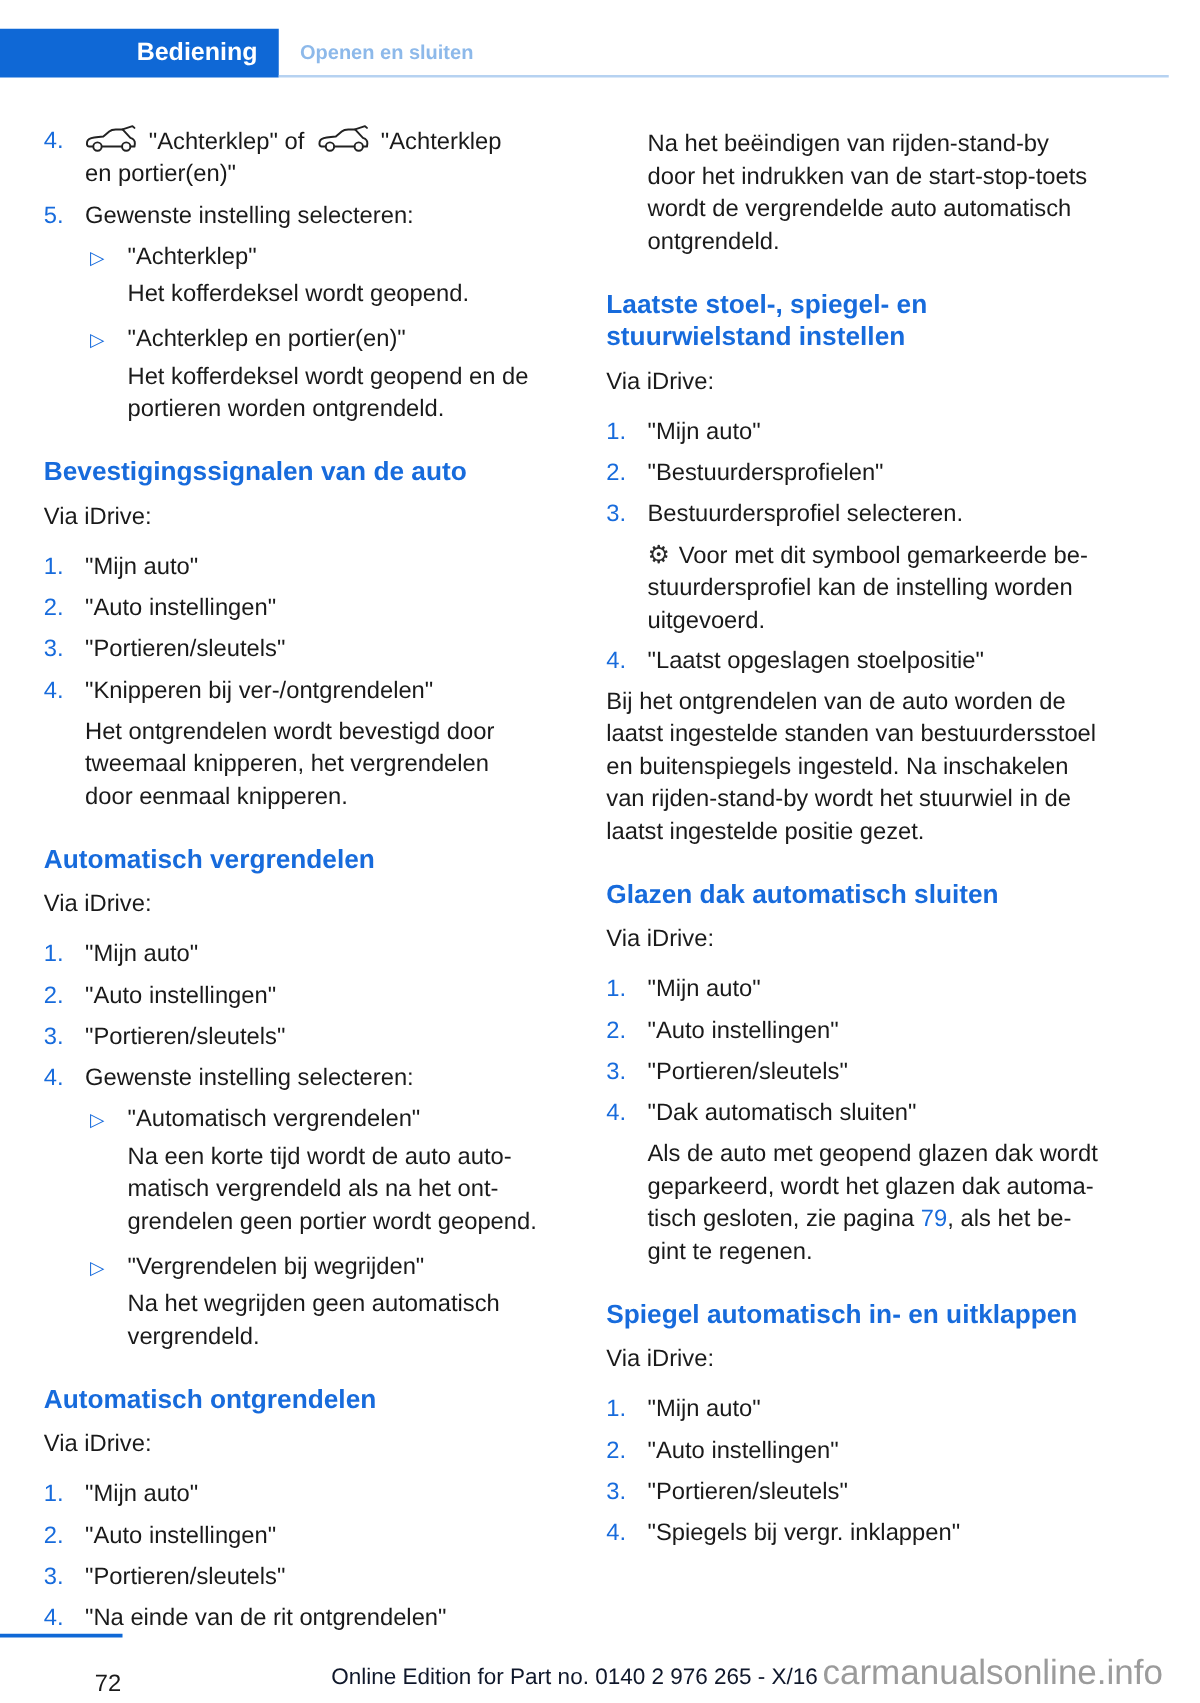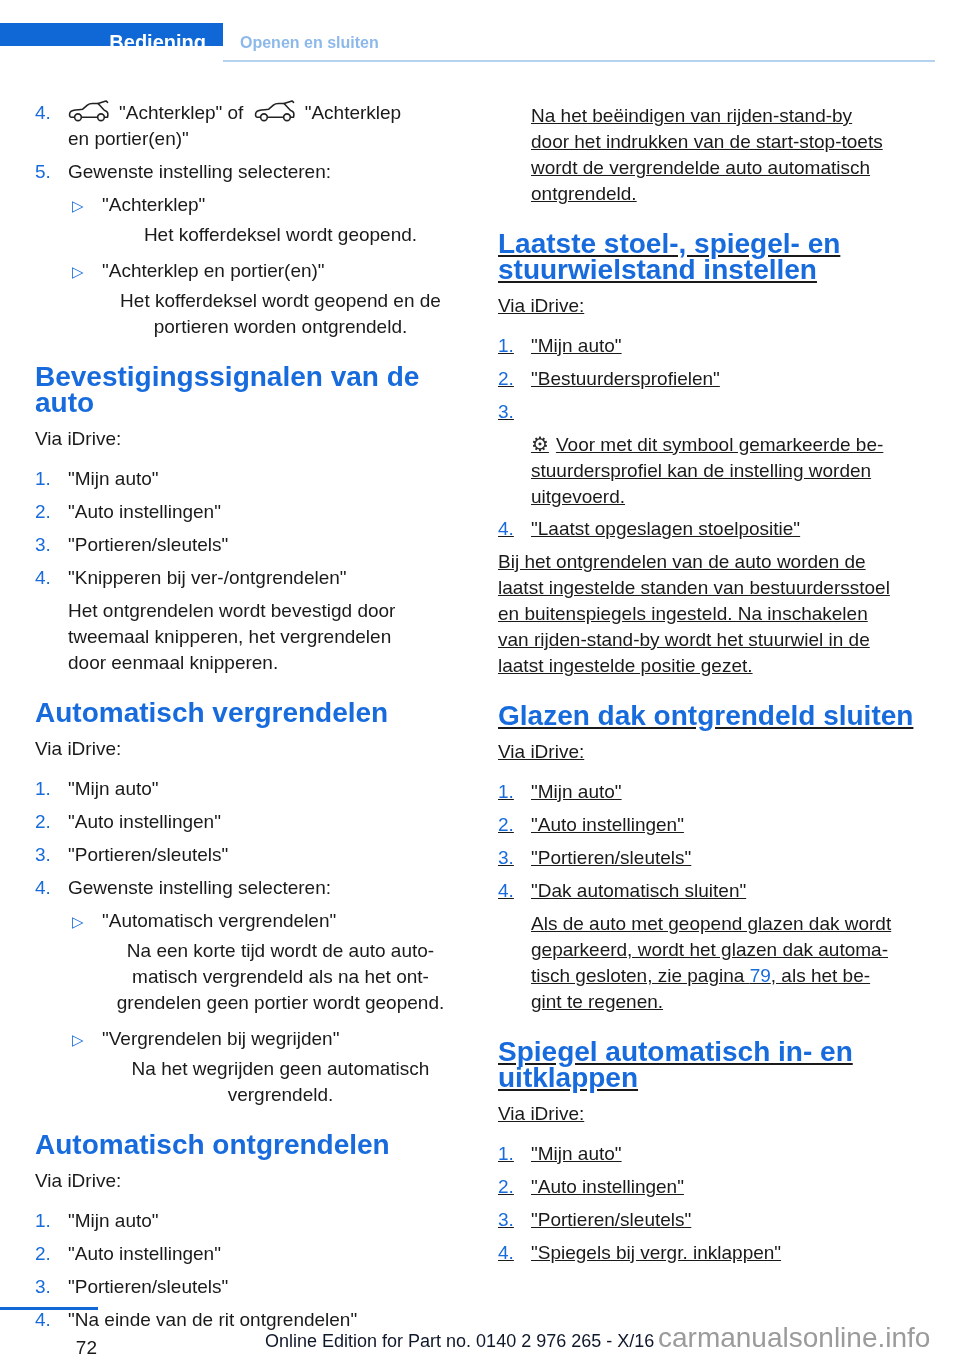--- a/index.html
+++ b/index.html
@@ -1,45 +1,45 @@
 <!DOCTYPE html>
 <html><head>
 <meta charset="utf-8">
 <style>
   * { margin:0; padding:0; box-sizing:border-box; }
   html,body { width:960px; height:1362px; background:#ffffff; overflow:hidden; }
   body { font-family:"Liberation Sans", sans-serif; color:#1a1a1a; }
   #page { position:relative; width:960px; height:1362px; background:#fff; }
 
   
-  .chapter-tab { position:absolute; left:0; top:23px; width:223px; height:23px;
+  .chapter-tab { position:absolute; left:0; top:23px; width:223px; height:39px;
                  background:#0f68d6; color:#fff; font-weight:bold; font-size:20px;
                  line-height:39px; text-align:right; padding-right:17px;padding-left:48px; }
   .section-title { position:absolute; left:240px; top:23px; height:39px; line-height:39px;
                    color:#8db9ea; font-weight:bold; font-size:16px; }
   .header-rule { position:absolute; left:223px; top:60px; width:712px; height:2px; background:#b6d2f1; }
 
   
   .col { position:absolute; top:100px; font-size:19px; line-height:26px; }
   #col-left  { left:35px;  width:424px; }
-  #col-right { left:498px; width:452px;text-decoration:underline; }
-
-  h2 { color:#176bdc; font-size:28px; line-height:26px; font-weight:bold;
+  #col-right { left:485px; width:452px; }
+
+  h2 { color:#176bdc; font-size:21px; line-height:26px; font-weight:bold;
        margin:24px 0 10px 0; white-space:pre-line; }
   .via { margin:0 0 14px 0; }
 
   .li { display:flex; margin-bottom:7px; }
   .li .num { flex:none; width:33px; color:#176bdc; }
   .li .txt { white-space:pre-line; }
 
   .opt { display:flex; margin:7px 0 3px 37px; }
   .opt .marker { flex:none; width:30px; color:#176bdc; font-size:15px; padding-top:1px; }
   .opt .txt { white-space:pre-line; }
 
-  .desc-l2 { margin:3px 0 10px 67px; white-space:pre-line;text-align:center; }  
+  .desc-l2 { margin:3px 0 10px 67px; white-space:pre-line; }  
   .desc-l1 { margin:3px 0 10px 33px; white-space:pre-line; }  
   .note    { margin:3px 0 6px 33px;  white-space:pre-line; }
   .para    { margin:4px 0 0 0; white-space:pre-line; }
   .carryover { margin:3px 0 0 33px; white-space:pre-line; }
 
   .icon-car { display:inline-block; vertical-align:-4px; margin:0 7px 0 0; }
   .icon-car.second { margin-left:5px; }
   .icon-gear { font-size:20px; line-height:1; color:#2a2a2a; margin-right:7px; }
 
   .page-link { color:#176bdc; text-decoration:none; cursor:pointer; }
@@ -187,36 +187,37 @@
     <div class="li">
         <span class="num">1.</span>
         <span class="txt">"Mijn auto"</span>
       </div>
     <div class="li">
         <span class="num">2.</span>
         <span class="txt">"Bestuurdersprofielen"</span>
       </div>
     <div class="li">
         <span class="num">3.</span>
+        <span class="txt">Bestuurdersprofiel selecteren.</span>
       </div>
     <div class="note"><span class="icon-gear">⚙</span><span>Voor met dit symbool gemarkeerde be-
 stuurdersprofiel kan de instelling worden
 uitgevoerd.</span></div>
     <div class="li">
         <span class="num">4.</span>
         <span class="txt">"Laatst opgeslagen stoelpositie"</span>
       </div>
 
     <div class="para">Bij het ontgrendelen van de auto worden de
 laatst ingestelde standen van bestuurdersstoel
 en buitenspiegels ingesteld. Na inschakelen
 van rijden-stand-by wordt het stuurwiel in de
 laatst ingestelde positie gezet.</div>
 
-    <h2>Glazen dak ontgrendeld sluiten</h2>
+    <h2>Glazen dak automatisch sluiten</h2>
     <p class="via">Via iDrive:</p>
     <div class="li">
         <span class="num">1.</span>
         <span class="txt">"Mijn auto"</span>
       </div>
     <div class="li">
         <span class="num">2.</span>
         <span class="txt">"Auto instellingen"</span>
       </div>
     <div class="li">

